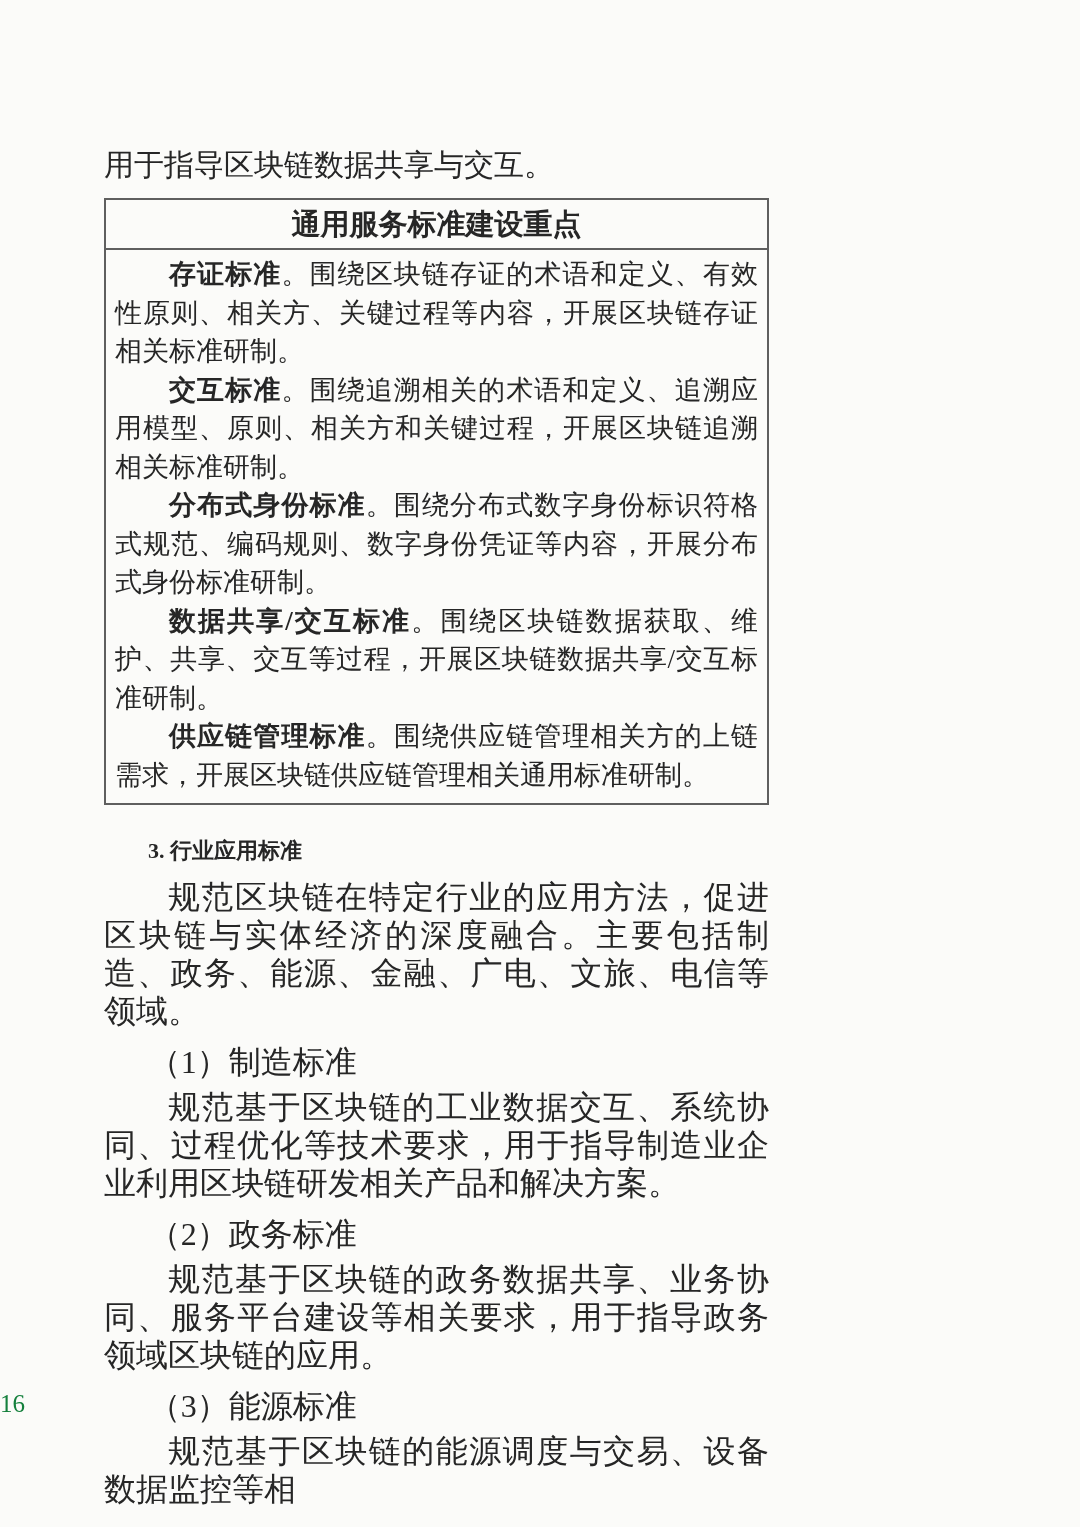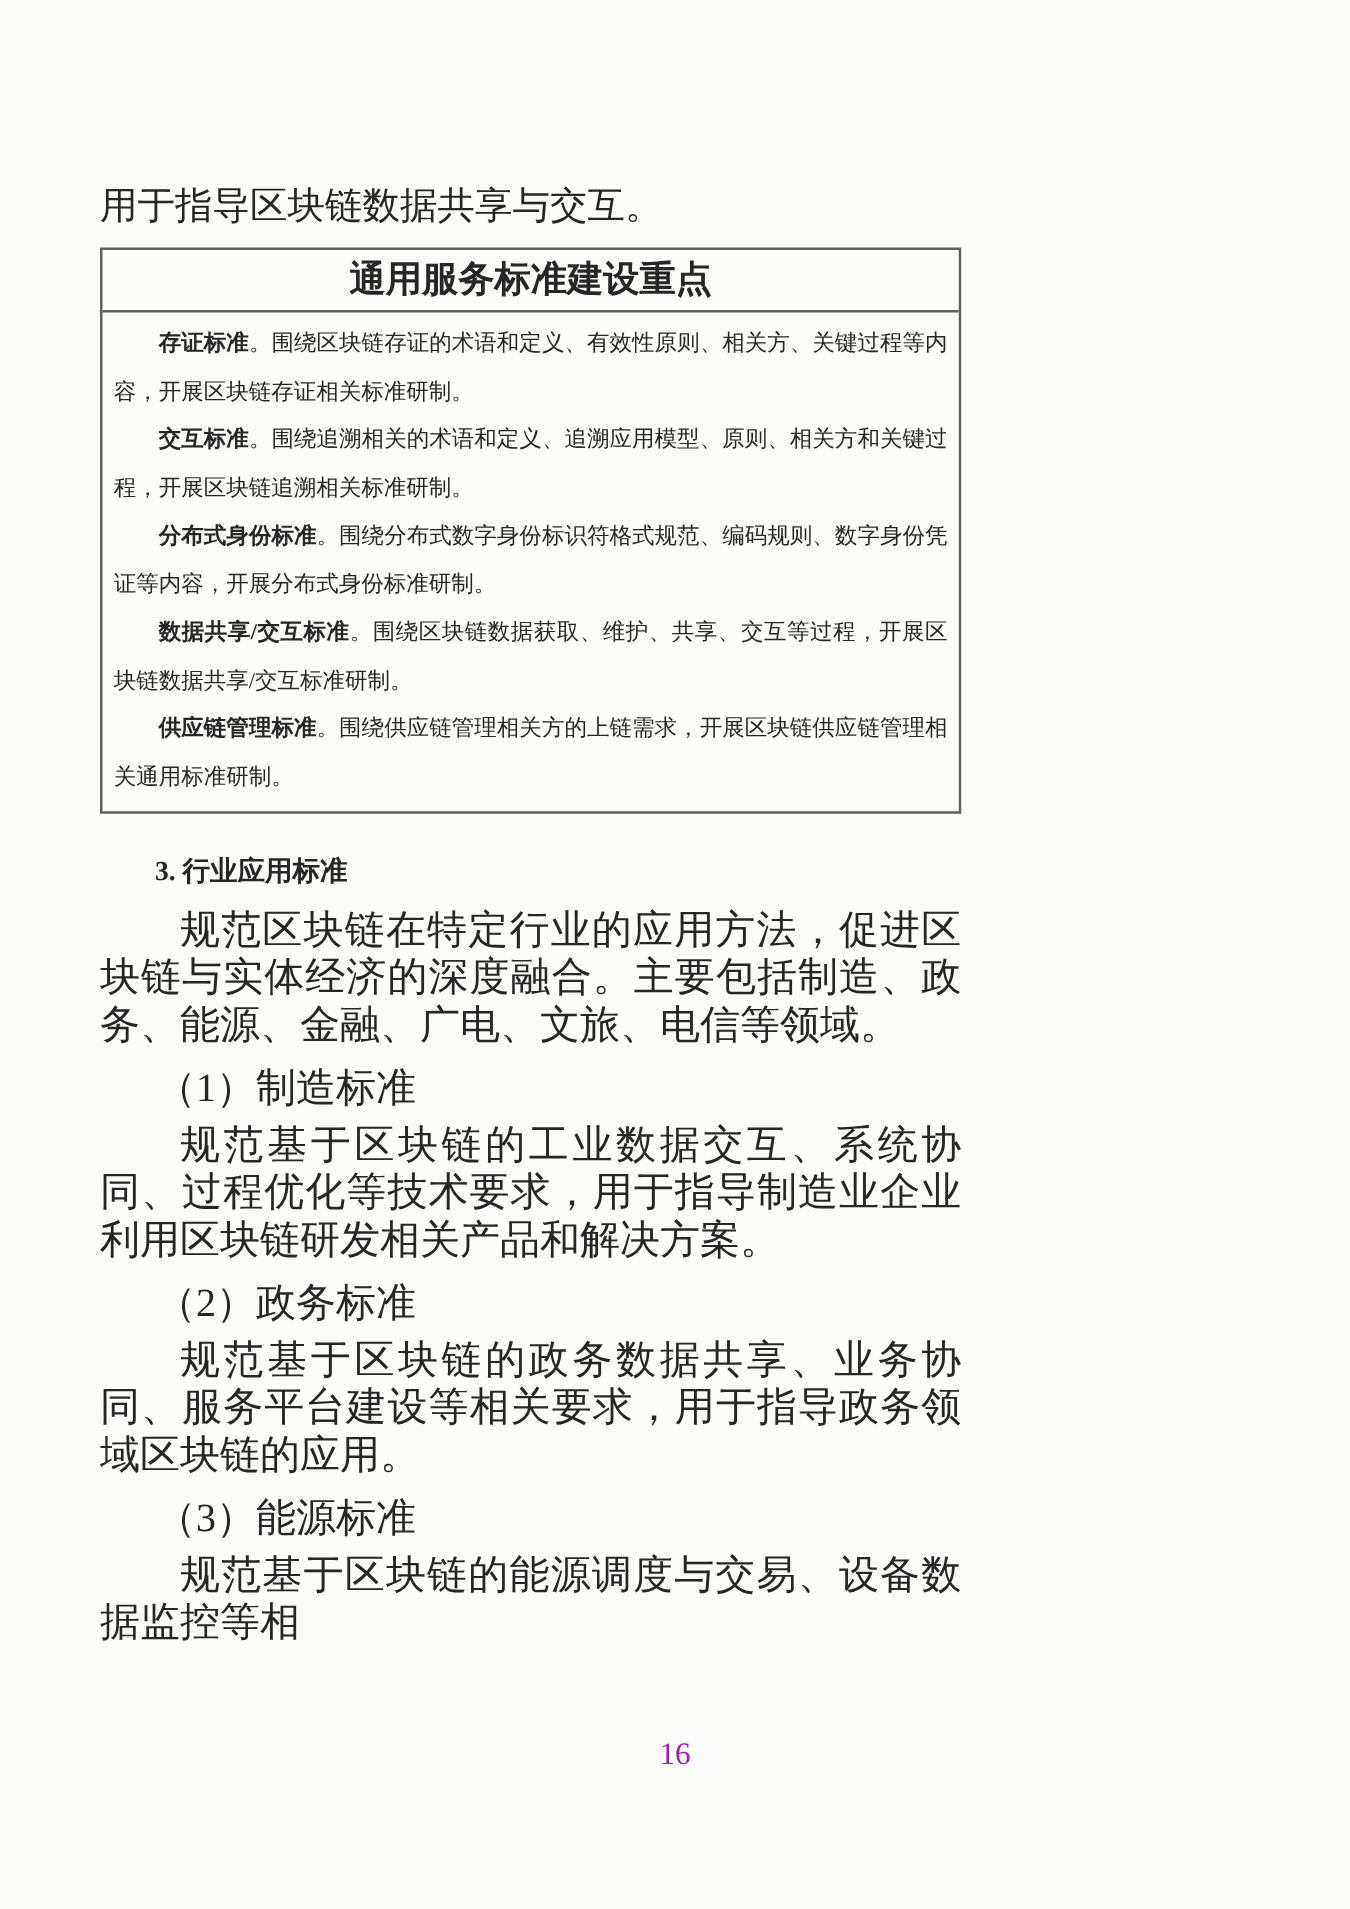--- a/index.html
+++ b/index.html
@@ -11,21 +11,21 @@
     height: 1527px;
     background: #fbfbf9;
     font-family: "Liberation Serif", "DejaVu Serif", serif;
     color: #262626;
     overflow: hidden;
   }
   .page {
     box-sizing: border-box;
     width: 924px;
     height: 1527px;
-    padding: 146px 155px 0 80px;
+    padding: 146px 155px 0 104px;
     position: relative;
   }
   
   .intro {
     margin: 0 0 14px 0;
     font-size: 30px;
     line-height: 38px;
     text-align: justify;
   }
   
@@ -40,21 +40,21 @@
     font-size: 29px;
     line-height: 29px;
     padding: 10px 0 9px 0;
     border-bottom: 2px solid #5f5f5f;
   }
   .kbox-body {
     padding: 5px 9px 9px 9px;
   }
   .kbox-body p {
     margin: 0;
-    font-size: 18px;
+    font-size: 27px;
     line-height: 38.5px;
     text-indent: 2em;
     text-align: justify;
     text-justify: inter-ideograph;
   }
   .kbox-body .term {
     font-weight: bold;
   }
   
   .sec-heading {
@@ -79,23 +79,23 @@
     font-size: 32px;
     line-height: 50px;
     text-indent: 1.4em;
     font-weight: normal;
   }
   .page-number {
     position: absolute;
     left: 0;
     top: 1390px;
     width: 1080px;
-    text-align: center;
+    text-align: left;
     font-size: 25px;
-    color: #a21caf;
+    color: #15803d;
   }
 </style>
 </head>
 <body>
 
 <div class="page">
 
   <p class="intro">用于指导区块链数据共享与交互。</p>
 
   <div class="kbox">

